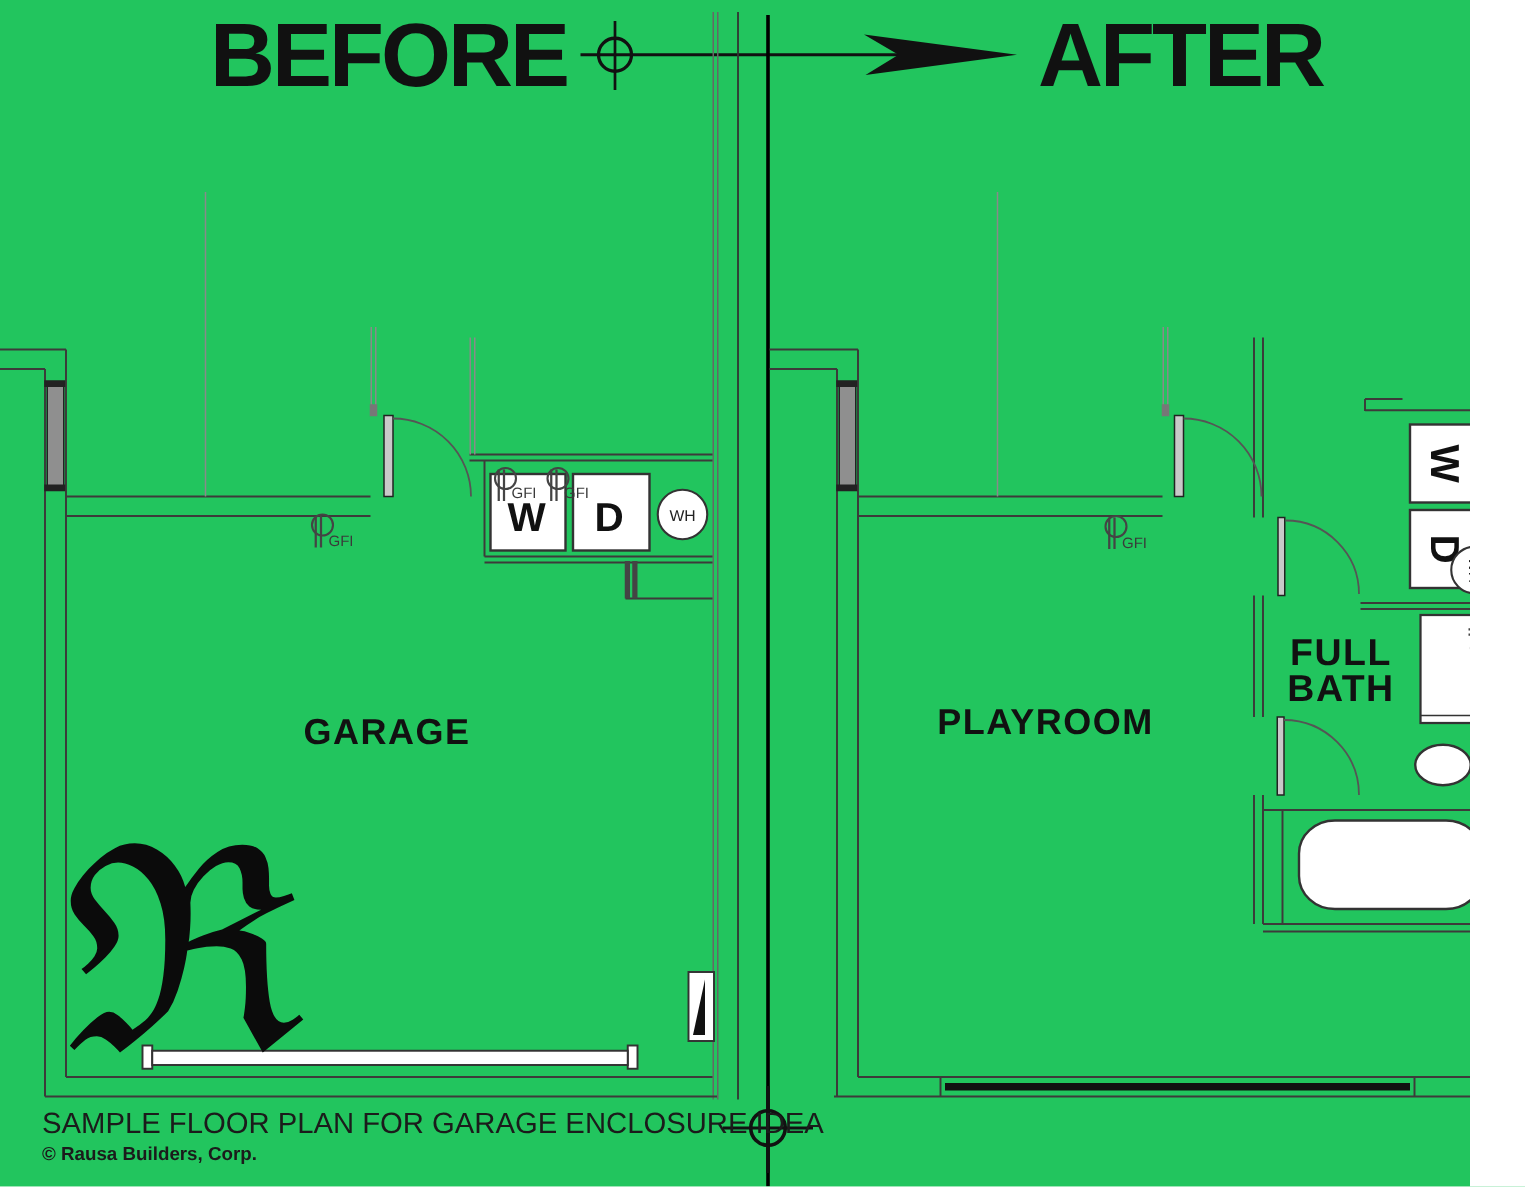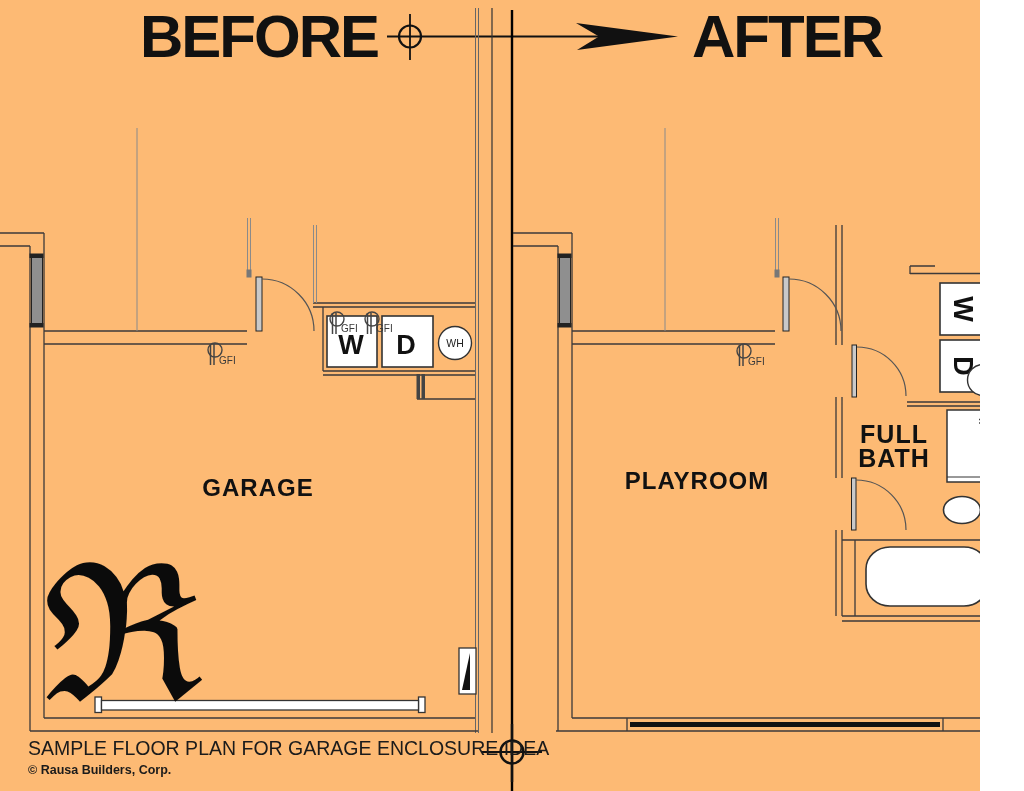--- a/index.html
+++ b/index.html
@@ -1,16 +1,16 @@
 <!DOCTYPE html>
 <html><head>
 <meta charset="utf-8">
 <style>
   html,body{margin:0;padding:0;background:#fff;}
-  .stage{position:relative;width:980px;height:791px;background:#fdba74;overflow:hidden;}
+  .stage{position:relative;width:980px;height:791px;background:#22c55e;overflow:hidden;}
   svg{display:block;}
   text{font-family:"Liberation Sans","DejaVu Sans",sans-serif;fill:#111;}
   .h1{font-size:60px;font-weight:bold;letter-spacing:-2px;}
   .room{font-size:24px;font-weight:bold;letter-spacing:1px;}
   .bath{font-size:25px;font-weight:bold;letter-spacing:1px;}
   .appl{font-size:27px;font-weight:bold;}
   .wh{font-size:10.5px;fill:#222;}
   .gfi-t{font-size:10px;fill:#3a3a3a;}
   .foot1{font-size:19.5px;fill:#1b1b1b;}
   .foot2{font-size:12.5px;font-weight:bold;fill:#1b1b1b;}

